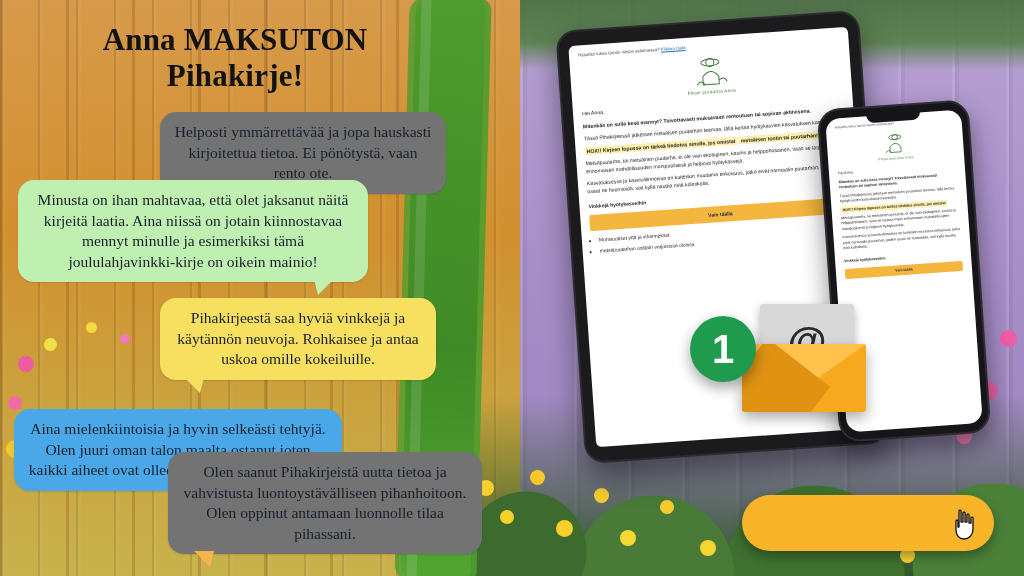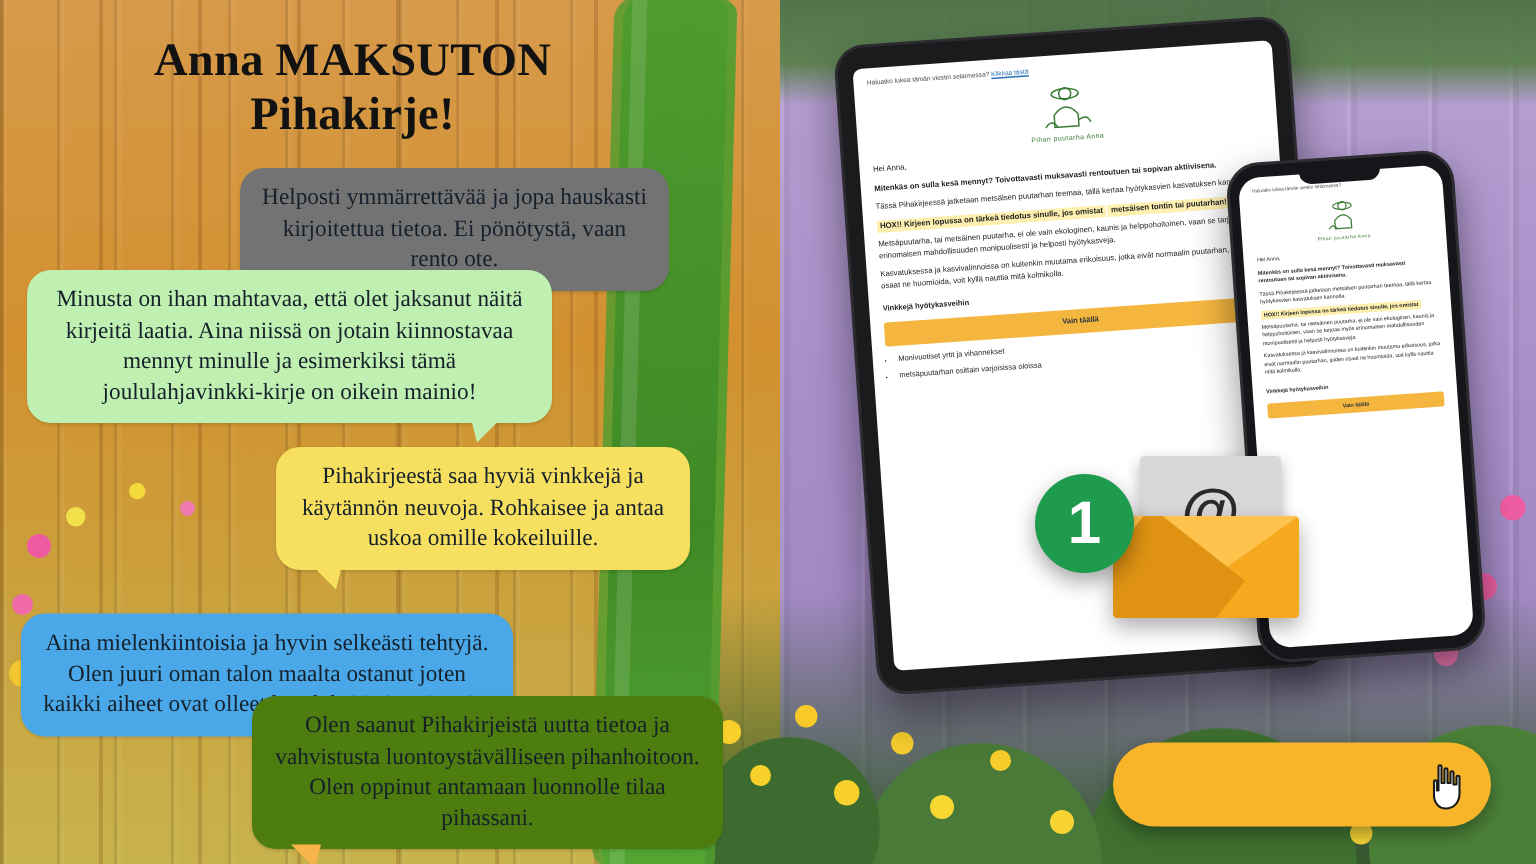--- a/index.html
+++ b/index.html
@@ -85,25 +85,25 @@
     text-align:center;
     box-shadow:0 1px 2px rgba(0,0,0,.12);
   }
   .bubble .tail{
     position:absolute;width:0;height:0;
   }
   .b-pink{ left:160px; top:112px; width:258px; background:#737373; }
   .b-pink .tail{ left:26px; bottom:-13px; border-left:16px solid transparent;border-right:4px solid transparent;border-top:16px solid #f6c3d6;}
   .b-green{ left:18px; top:180px; width:322px; background:#bff0b2; font-size:15.5px;}
   .b-green .tail{ right:34px; bottom:-13px; border-left:4px solid transparent;border-right:16px solid transparent;border-top:16px solid #bff0b2;}
-  .b-yellow{ left:184px; top:298px; width:248px; background:#f7e05f; }
+  .b-yellow{ left:160px; top:298px; width:248px; background:#f7e05f; }
   .b-yellow .tail{ left:24px; bottom:-13px; border-left:16px solid transparent;border-right:4px solid transparent;border-top:16px solid #f7e05f;}
   .b-blue{ left:14px; top:367px; width:300px; background:#4aa8e8;margin-top:42px; }
   .b-blue .tail{ right:40px; bottom:-13px; border-left:4px solid transparent;border-right:16px solid transparent;border-top:16px solid #4aa8e8;}
-  .b-orange{ left:168px; top:464px; width:286px; background:#4d7c0f; }
+  .b-orange{ left:168px; top:452px; width:286px; background:#737373; }
   .b-orange .tail{ left:26px; bottom:-13px; border-left:16px solid transparent;border-right:4px solid transparent;border-top:16px solid #f6b44a;}
 
   
   .tablet{
     position:absolute;left:570px;top:20px;width:300px;height:430px;
     background:#1b1b1e;border-radius:20px;
     transform:rotate(-4deg);
     box-shadow:0 14px 30px rgba(0,0,0,.45);
     border:2px solid #2c2c30;
   }

